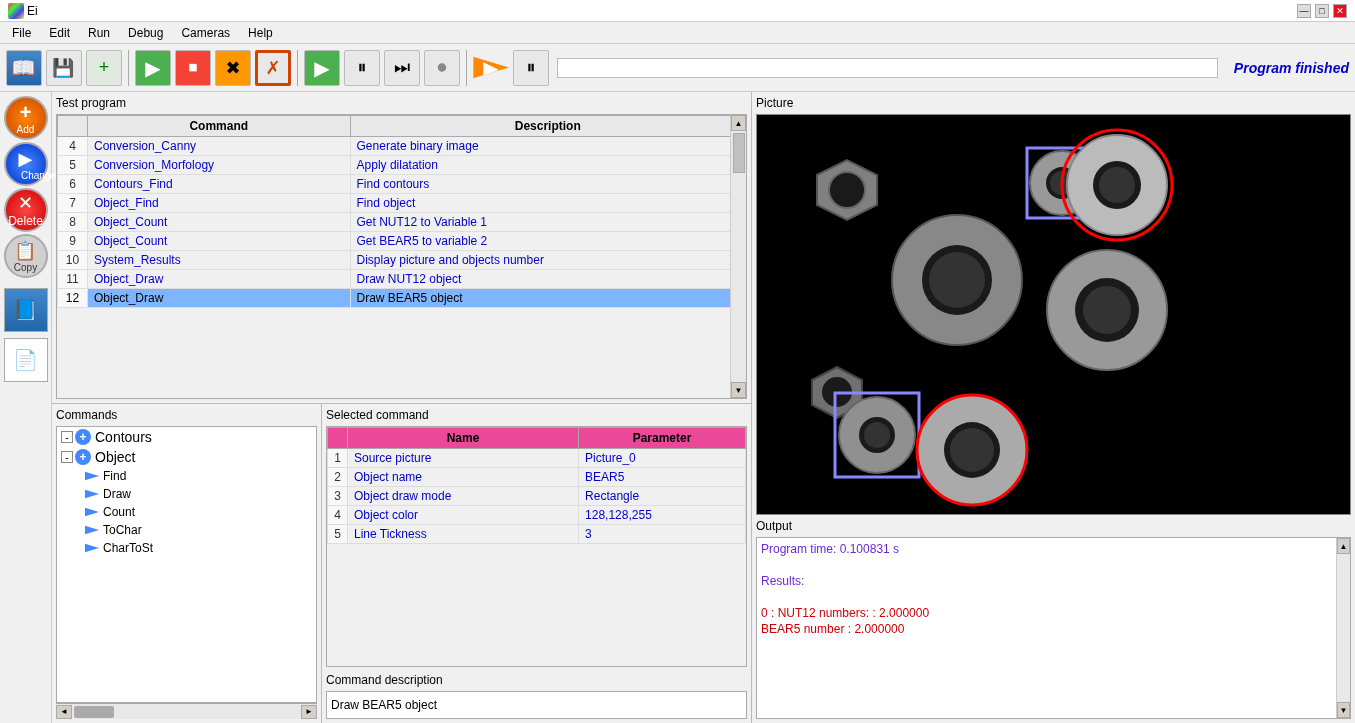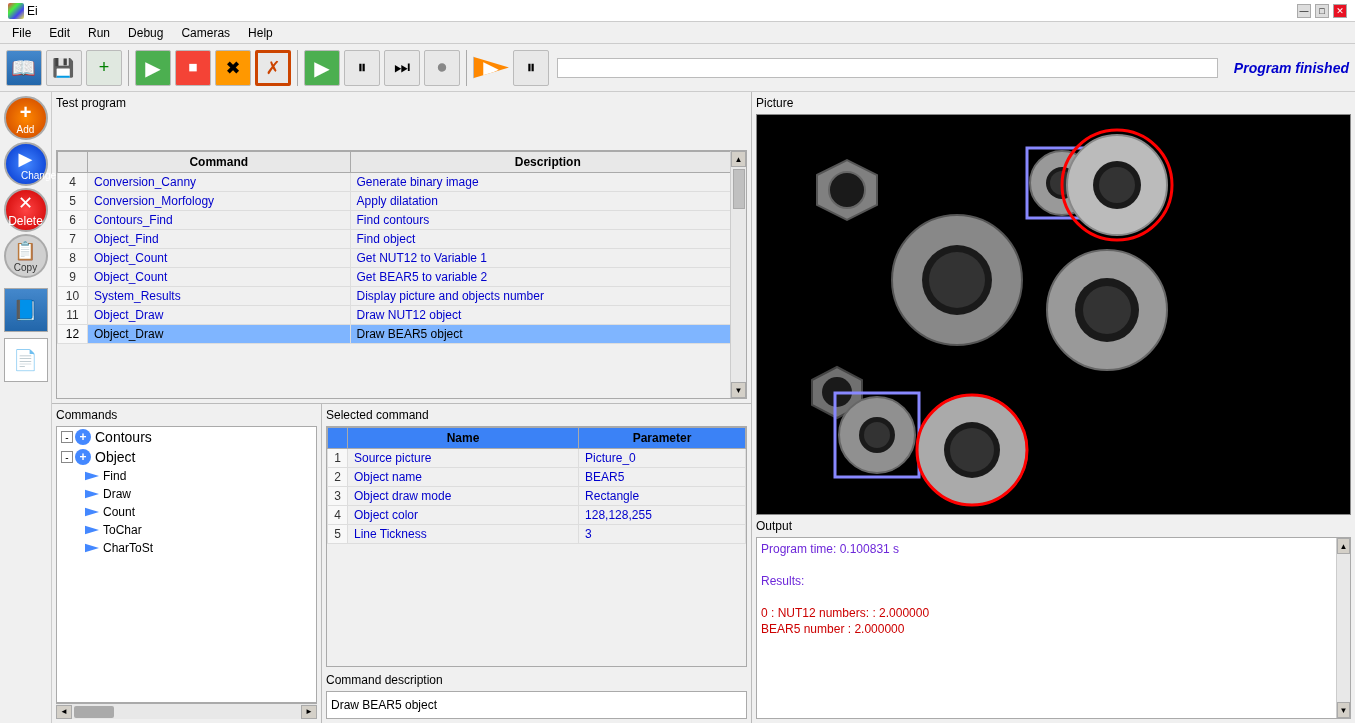--- a/index.html
+++ b/index.html
@@ -117,21 +117,20 @@
       border-right: 1px solid #bbb;
     }
 
     
     .test-program-section {
       padding: 4px;
       flex: 1;
       overflow: hidden;
       display: flex;
       flex-direction: column;
-      gap: 36px;
     }
     .section-title { font-size: 12px; margin-bottom: 4px; font-weight: normal; }
     .table-container {
       border: 1px solid #aaa;
       overflow-y: auto;
       flex: 1;
       position: relative;
     }
     table { width: 100%; border-collapse: collapse; }
     table thead th {
@@ -187,21 +186,21 @@
     .selected-cmd-panel {
       flex: 1;
       display: flex;
       flex-direction: column;
       padding: 4px;
       overflow: hidden;
     }
     .selected-cmd-title { font-size: 12px; margin-bottom: 4px; }
     .params-table-container { flex: 1; border: 1px solid #aaa; overflow: auto; }
     .params-table { width: 100%; border-collapse: collapse; }
-    .params-table thead th { background: #3b82f6; border: 1px solid #aaa; padding: 3px 8px; text-align: center; font-weight: bold; }
+    .params-table thead th { background: #ec4899; border: 1px solid #aaa; padding: 3px 8px; text-align: center; font-weight: bold; }
     .params-table tbody td { border: 1px solid #ddd; padding: 2px 6px; }
     .params-table tbody td:first-child { text-align: center; background: #f8f8f8; width: 20px; }
 
     .cmd-desc-section { margin-top: 6px; }
     .cmd-desc-label { font-size: 12px; margin-bottom: 4px; }
     .cmd-desc-input {
       width: 100%;
       border: 1px solid #aaa;
       padding: 4px;
       font-size: 12px;

